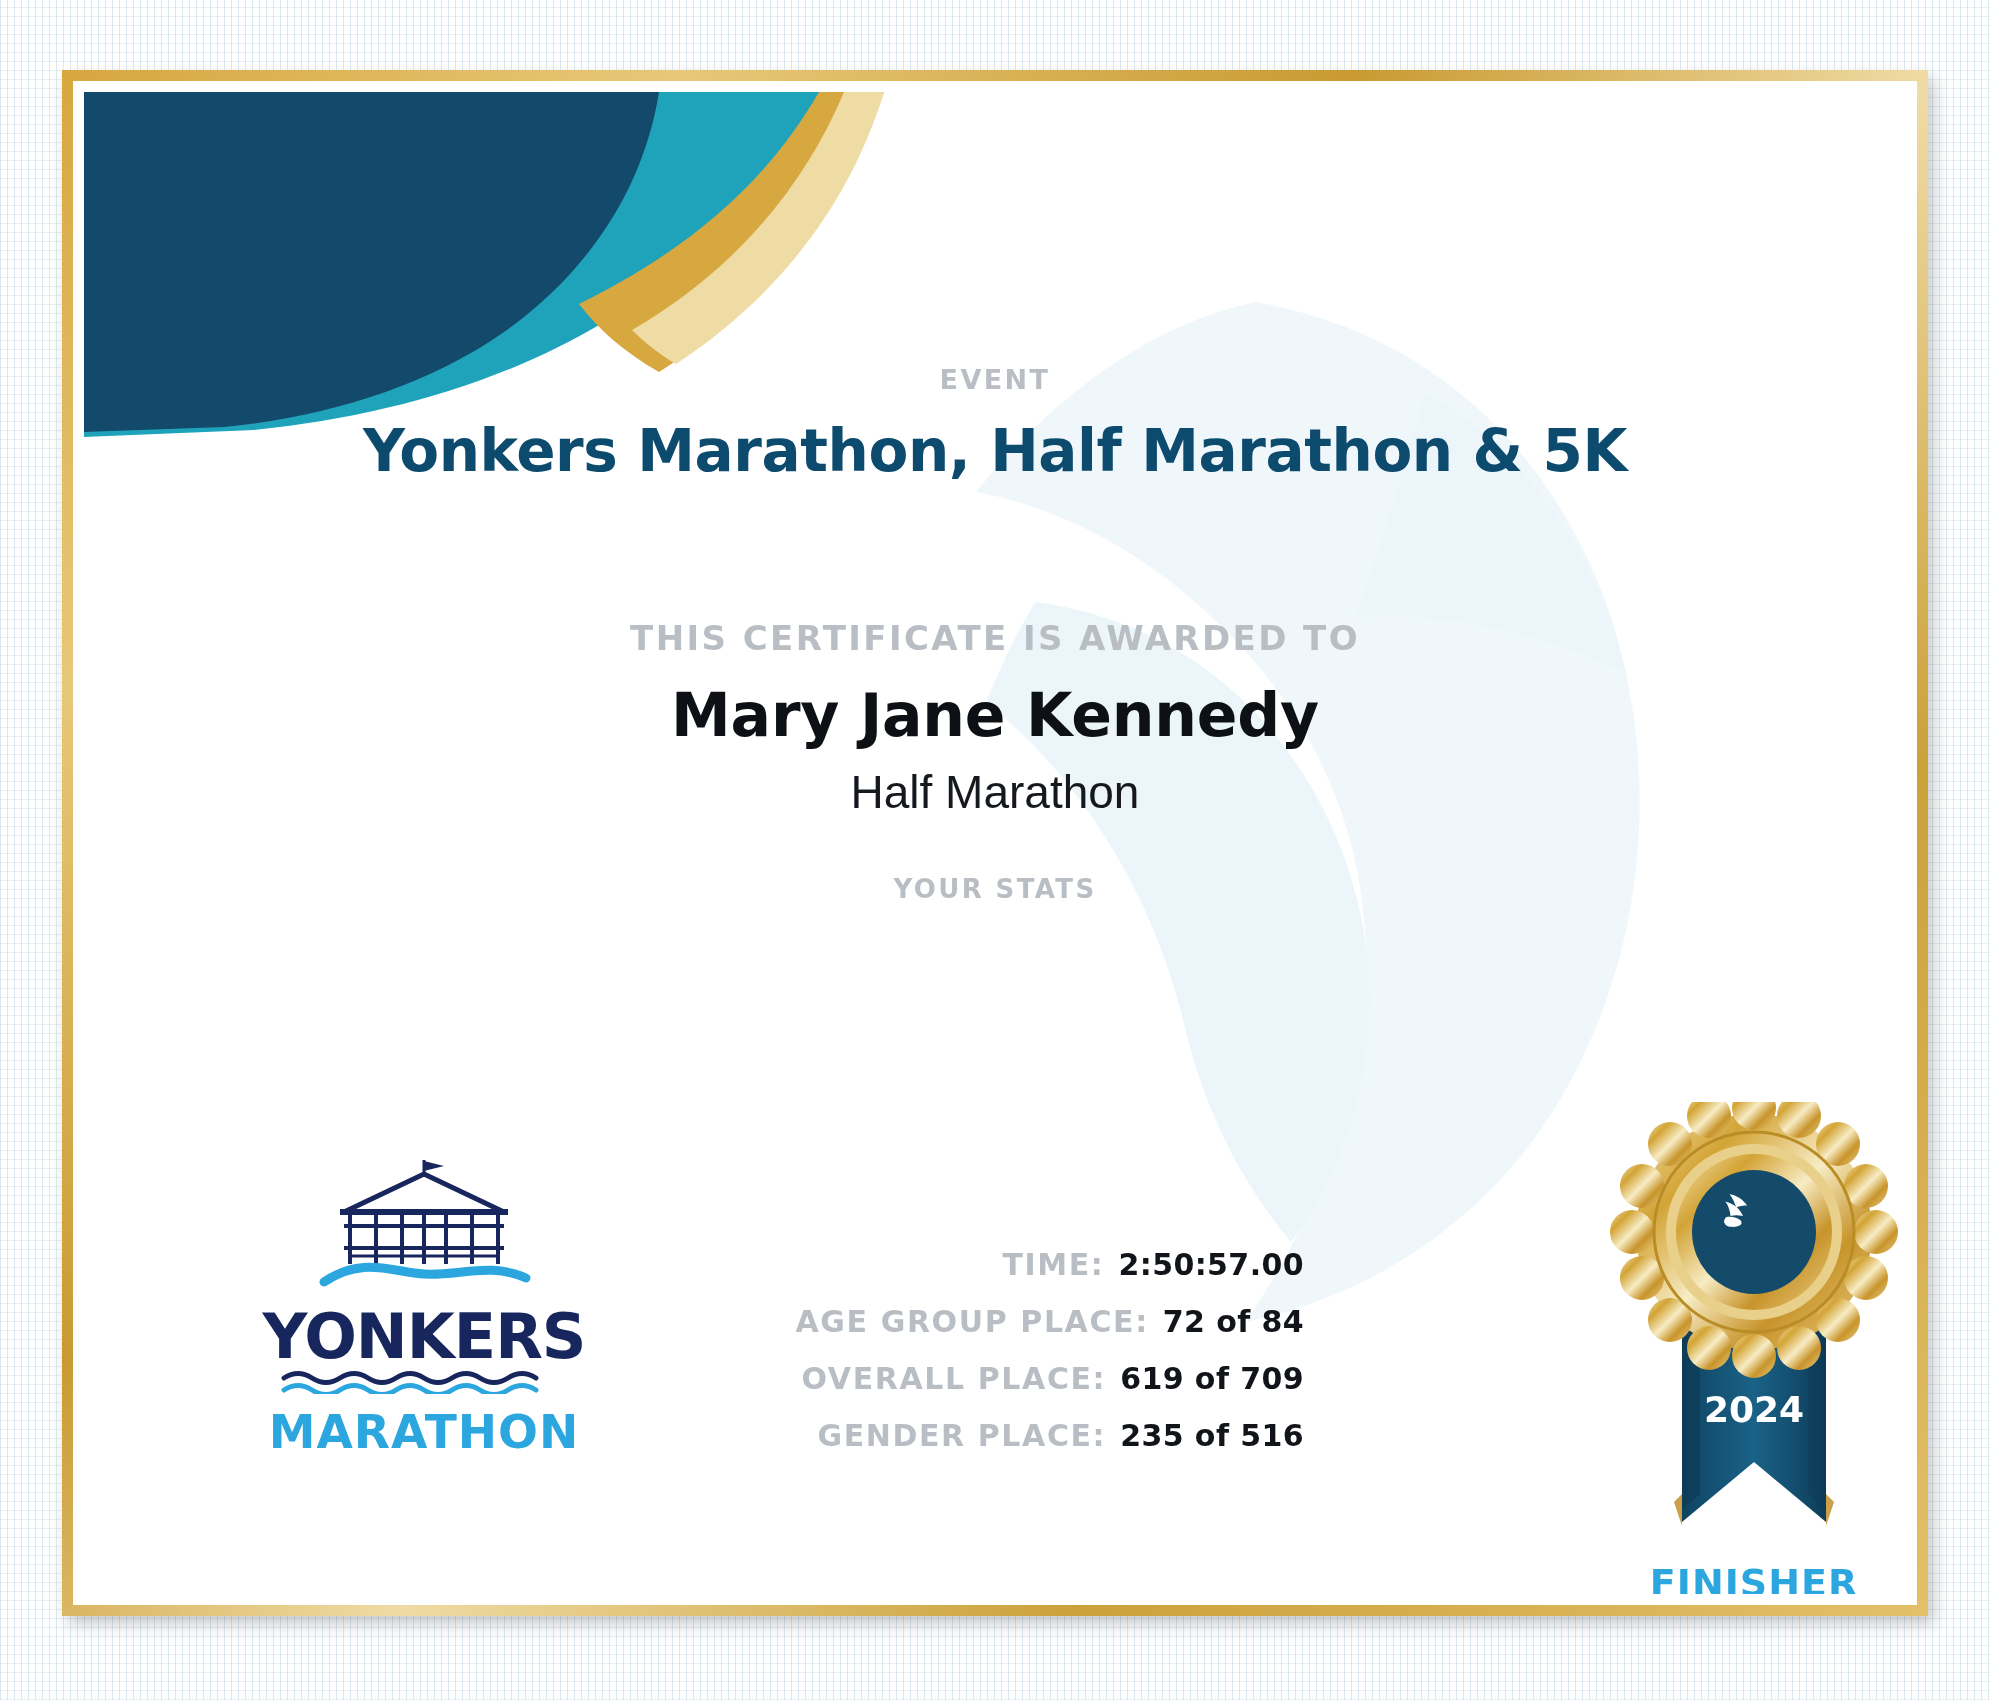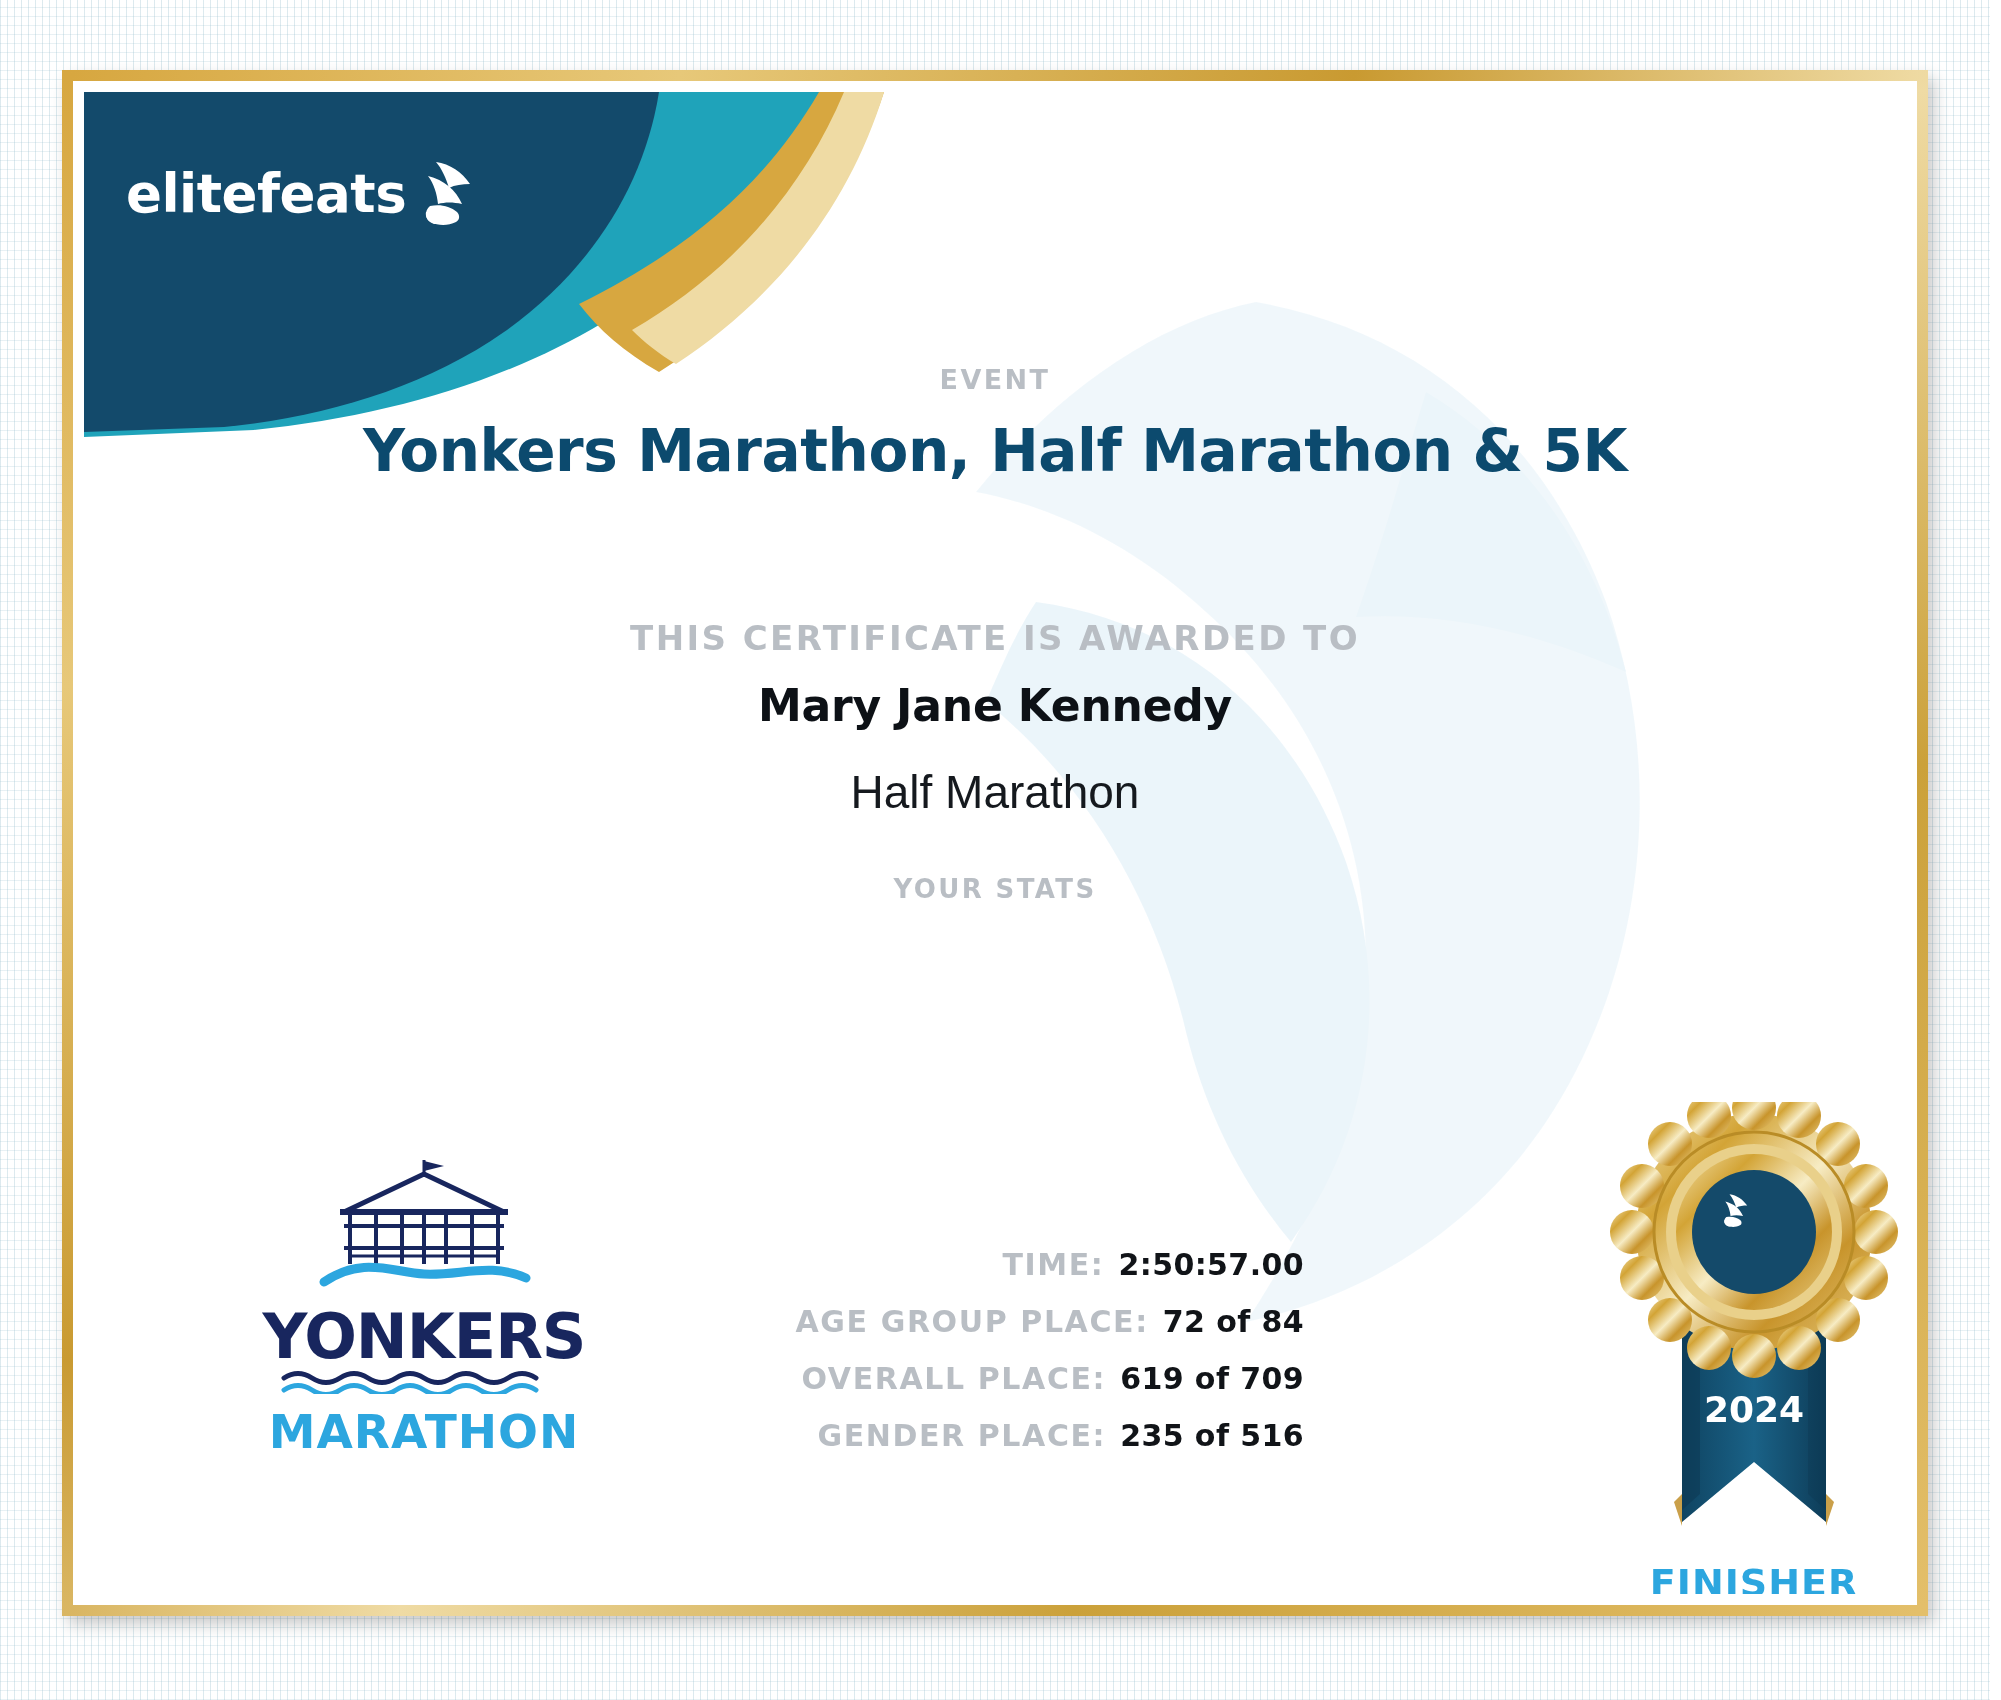--- a/index.html
+++ b/index.html
@@ -112,21 +112,21 @@
 
   .event-name {
     font-family: "DejaVu Sans", sans-serif;
     font-size: 58px;
     font-weight: bold;
     color: #0c4a6e;
     letter-spacing: -0.4px;
   }
   .recipient {
     font-family: "DejaVu Sans", sans-serif;
-    font-size: 44px;
+    font-size: 60px;
     font-weight: bold;
     color: #0d1116;
     letter-spacing: -0.2px;
   }
   .division {
     font-family: "Liberation Sans", sans-serif;
     font-size: 46px;
     color: #15191e;
   }
 
@@ -230,31 +230,20 @@
         </g>
       </svg>
 
       <svg class="header-art" viewBox="0 0 1000 370" preserveAspectRatio="none">
         <path d="M0 0 H760 C700 90 620 170 520 230 C420 290 300 325 170 338 L0 345 Z" fill="#1fa3ba"></path>
         <path d="M0 0 H575 C560 95 505 180 420 240 C340 296 240 325 140 335 L0 340 Z" fill="#134a6b"></path>
         <path d="M735 0 H800 C760 120 680 215 575 280 C540 260 515 238 495 212 C600 160 680 95 735 0 Z" fill="#d7a740"></path>
         <path d="M760 0 H800 C765 115 690 208 592 272 C575 262 560 250 548 238 C645 182 718 100 760 0 Z" fill="#efdba4"></path>
       </svg>
 
-      <div class="brand">
-        <span class="brand-text">elitefeats</span>
-        <svg width="74" height="78" viewBox="0 0 74 78">
-          <g fill="#ffffff">
-            <path d="M26 8 C40 10 52 18 60 30 C52 30 45 31 39 34 C36 24 32 15 26 8 Z"></path>
-            <path d="M18 22 C34 26 46 36 52 50 C43 48 35 48 28 50 C27 40 24 30 18 22 Z"></path>
-            <path d="M20 52 C30 50 40 52 47 58 C50 61 50 66 46 68 C38 72 28 72 21 68 C15 65 14 57 20 52 Z"></path>
-            <path d="M20 58 C20 64 23 68 29 70 L24 70 C18 68 15 63 16 58 Z"></path>
-          </g>
-        </svg>
-      </div>
 
       <div class="center-col label label-event" style="top:272px;">EVENT</div>
       <div class="center-col event-name" style="top:325px;">Yonkers Marathon, Half Marathon &amp; 5K</div>
 
       <div class="center-col label label-awarded" style="top:526px;">THIS CERTIFICATE IS AWARDED TO</div>
       <div class="center-col recipient" style="top:588px;">Mary Jane Kennedy</div>
       <div class="center-col division" style="top:673px;">Half Marathon</div>
 
       <div class="center-col label label-stats" style="top:782px;">YOUR STATS</div>
 

